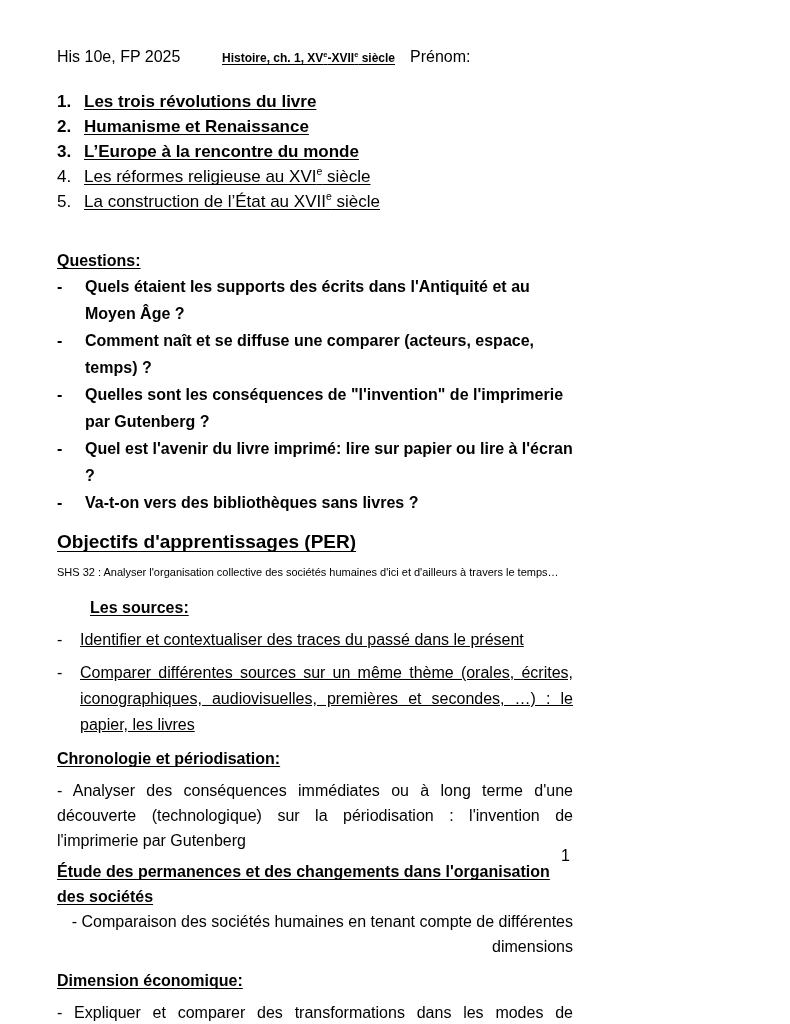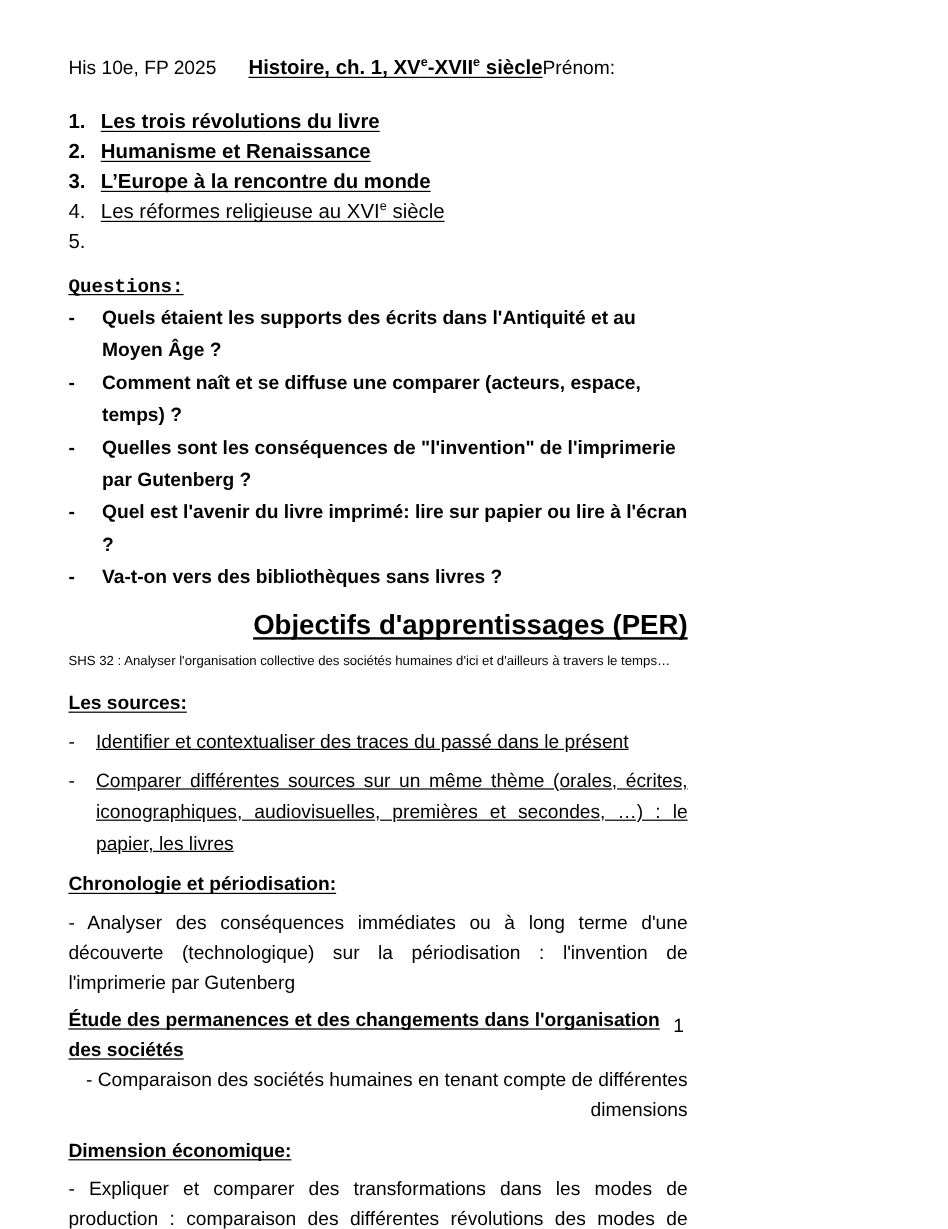--- a/index.html
+++ b/index.html
@@ -19,21 +19,21 @@
   .header {
     display: grid;
     grid-template-columns: 150px 1fr 163px;
     align-items: baseline;
     font-size: 16px;
     line-height: 22px;
   }
   .doc-title {
     text-align: center;
     font-weight: bold;
-    font-size: 17px;
+    font-size: 12px;
     text-decoration: underline;
     text-decoration-skip-ink: none;
     text-underline-offset: 2px;
     white-space: nowrap;
   }
   sup { font-size: 0.62em; line-height: 0; }
 
   
   .chapters { margin-top: 20px; }
   .chapter { display: flex; font-size: 17px; line-height: 25px; }
@@ -45,39 +45,38 @@
   .sec-heading {
     font-size: 16px;
     font-weight: bold;
     line-height: 25px;
     text-decoration: underline;
     text-decoration-skip-ink: none;
     text-underline-offset: 2px;
   }
 
   
-  .q-heading { margin-top: 13px; font-family: Liberation Mono, monospace; }
+  .q-heading { margin-top: 34px; }
   .question { display: flex; font-weight: bold; font-size: 16px; line-height: 27px; }
   .question .dash { flex: none; width: 28px; }
 
   
   .obj-heading {
     margin-top: 12px;
-    font-size: 23px;
+    font-size: 19px;
     font-weight: bold;
     line-height: 27px;
     text-decoration: underline;
     text-decoration-skip-ink: none;
     text-underline-offset: 3px;
-    text-align: right;
   }
   .shs { margin-top: 5px; font-weight: normal; font-size: 11px; line-height: 25px; max-width: 600px; }
 
   
-  .mt10 { margin-top: 10px; }
+  .mt10 { margin-top: 10px; margin-left: 33px; }
   .mt9  { margin-top: 9px; }
   .mt8  { margin-top: 8px; }
   .mt7  { margin-top: 7px; }
   .mt6  { margin-top: 6px; }
   .mt5  { margin-top: 7px; }
   .bullet { display: flex; font-size: 16px; line-height: 26px; }
   .bullet .dash { flex: none; width: 23px; }
   .bullet .btext { text-align: justify; text-decoration: underline; }
 
   
@@ -115,20 +114,21 @@
     <div class="chapter bold">
       <span class="num">3.</span>
       <span class="ctext"><span>L’Europe à la rencontre du monde</span><sup></sup><span></span></span>
     </div>
     <div class="chapter">
       <span class="num">4.</span>
       <span class="ctext"><span>Les réformes religieuse au XVI</span><sup>e</sup><span> siècle</span></span>
     </div>
     <div class="chapter">
       <span class="num">5.</span>
+      <span class="ctext"><span>La construction de l’État au XVII</span><sup>e</sup><span> siècle</span></span>
     </div>
   </div>
 
   <div class="sec-heading q-heading">Questions:</div>
   <div>
     <div class="question">
       <span class="dash">-</span>
       <span>Quels étaient les supports des écrits dans l'Antiquité et au Moyen Âge ?</span>
     </div>
     <div class="question">

